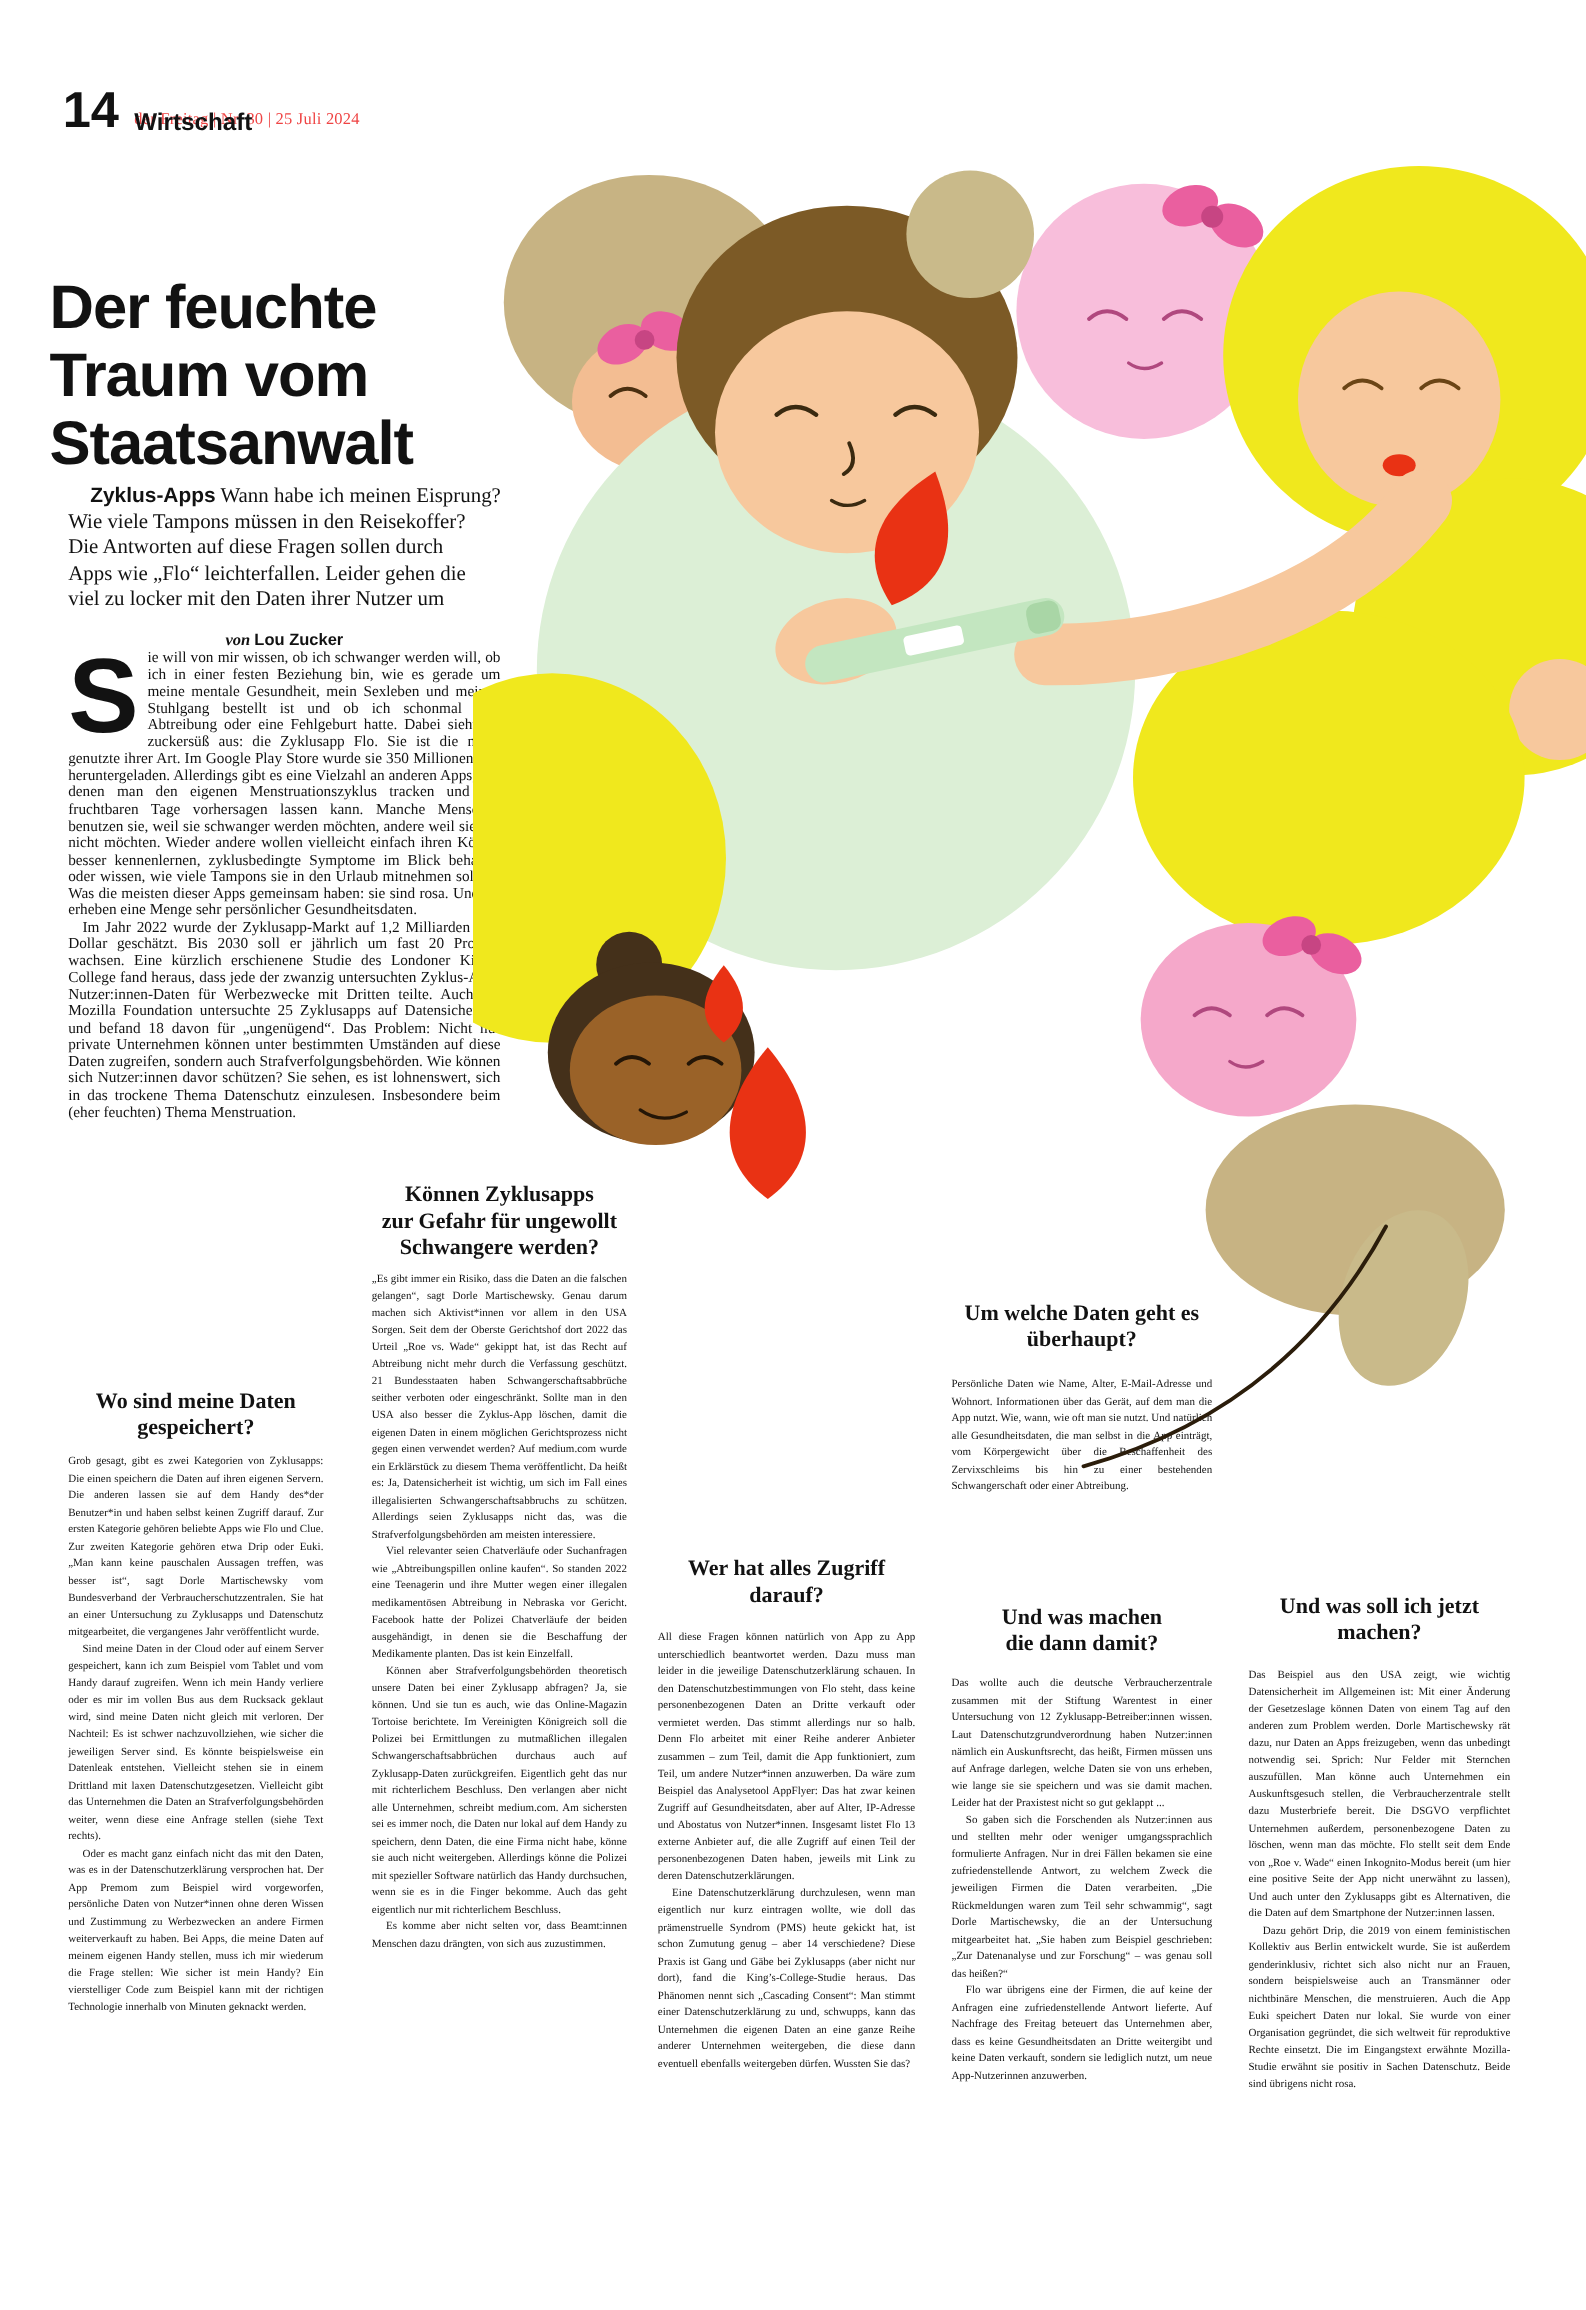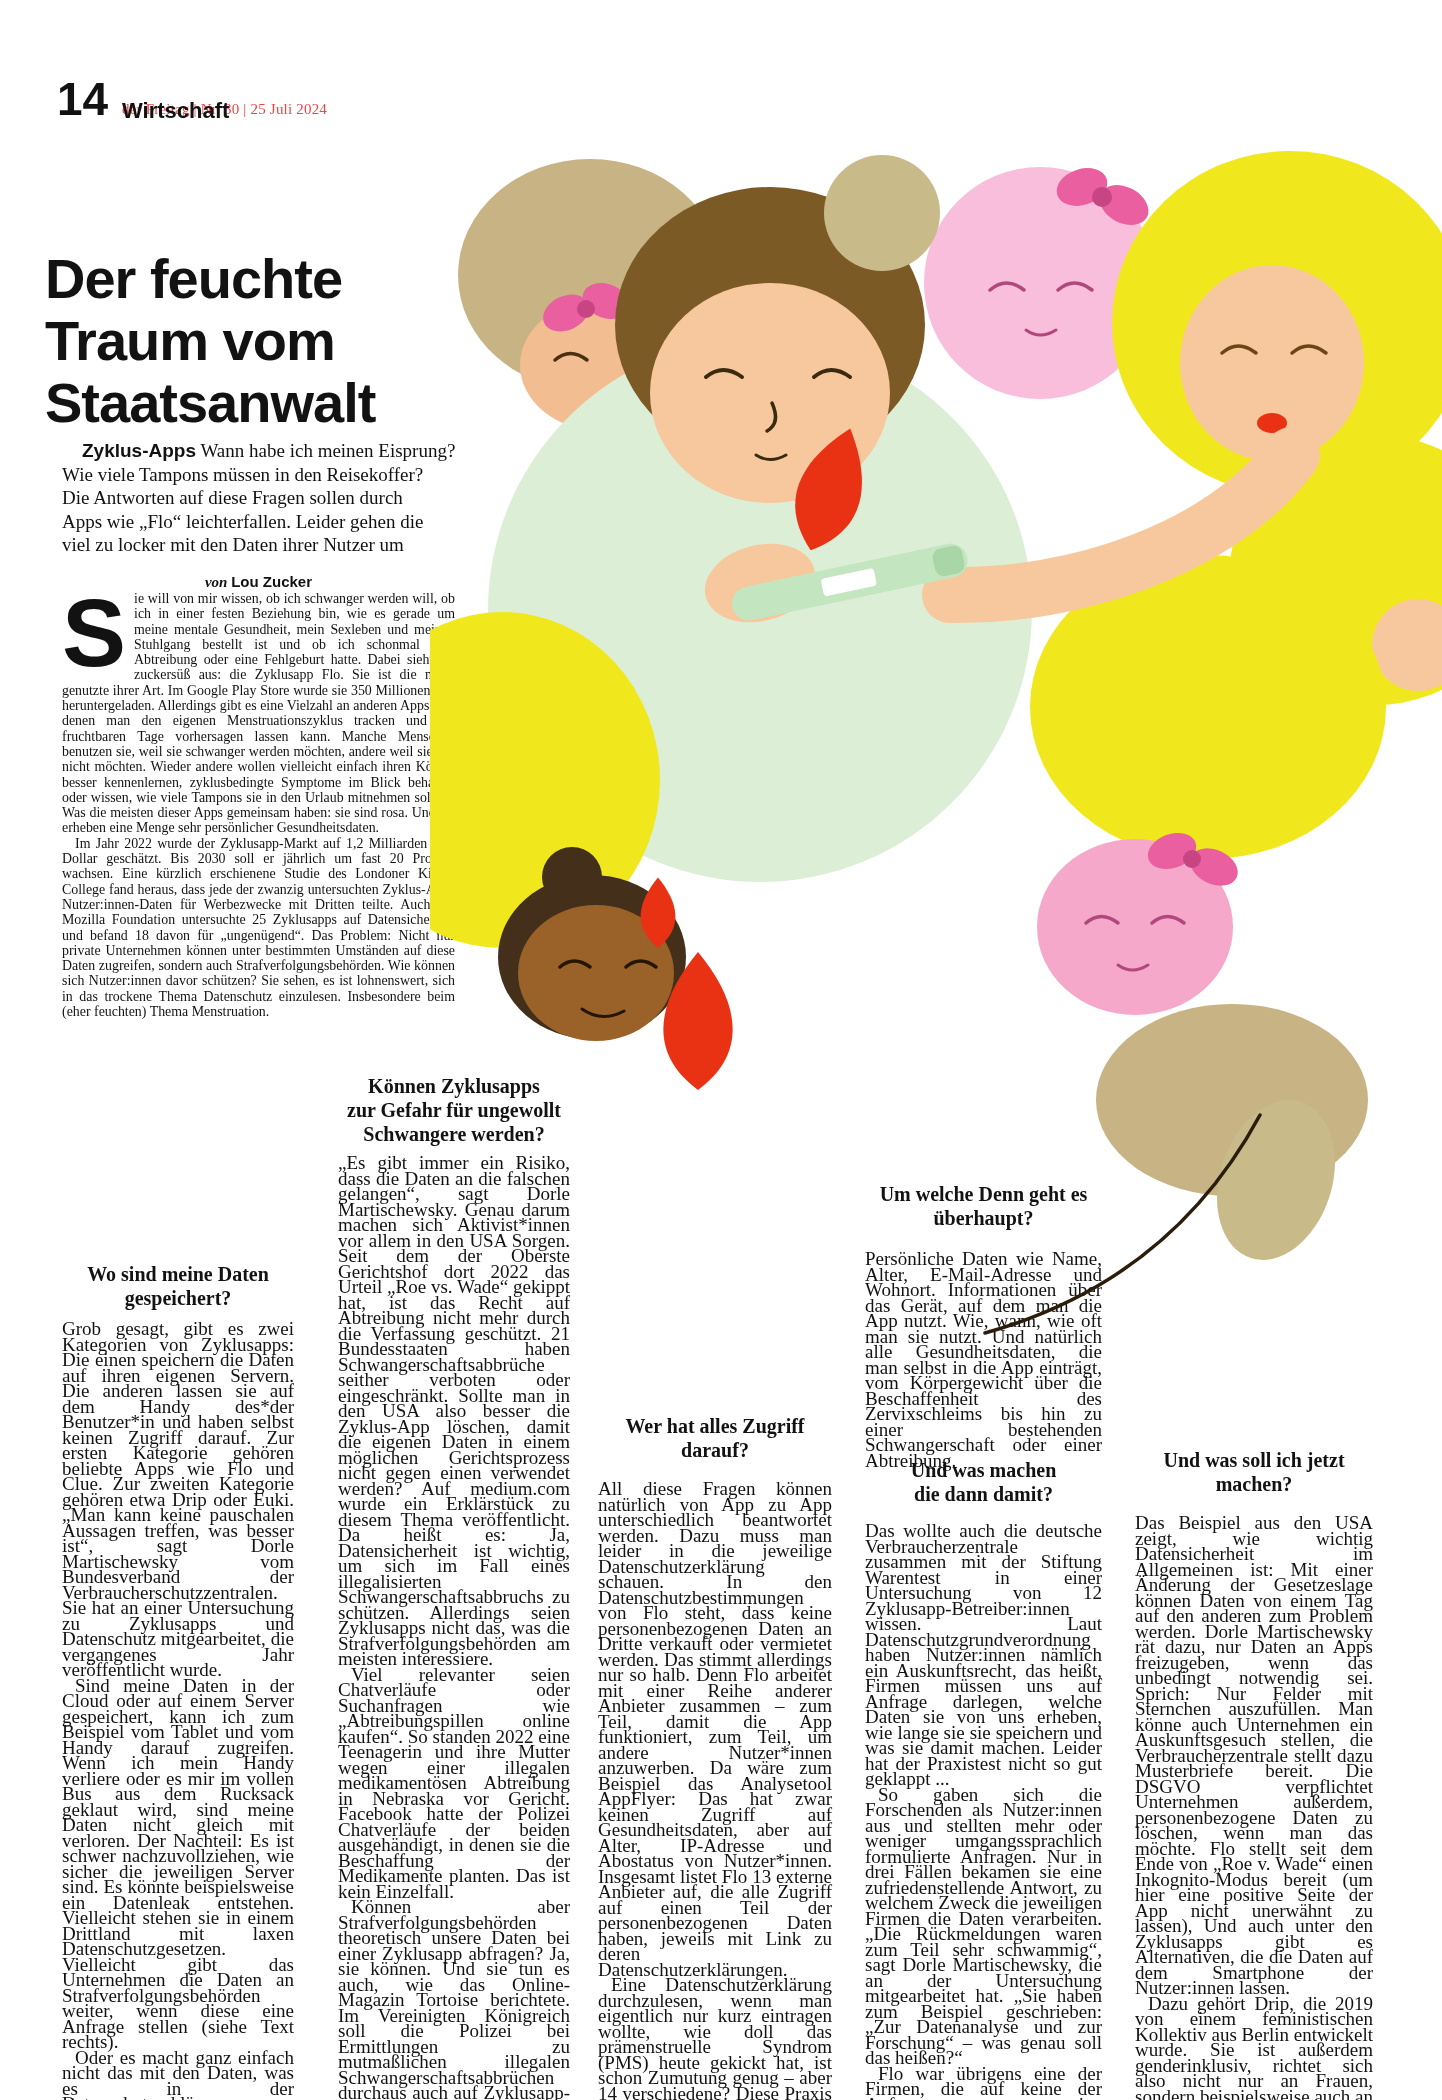--- a/index.html
+++ b/index.html
@@ -19,21 +19,21 @@
   .byline .prefix{font-style:italic;font-weight:bold;}
   .byline .author{font:700 15px/18px "Liberation Sans",sans-serif;}
   
   .intro{position:absolute;left:62px;top:591px;width:393px;}
   .intro p{margin:0;text-align:justify;font-size:13.9px;line-height:15.3px;}
   .intro p + p{text-indent:13px;}
   .dc{float:left;font:700 96px/76px "Liberation Sans",sans-serif;margin:4px 8px 0 0;}
   
   .col{position:absolute;}
   .col h2{font:700 20px/24px "Liberation Serif",serif;text-align:center;white-space:pre-line;margin:0;}
-  .col p{margin:0;text-align:justify;font-size:19px;line-height:15.5px;}
+  .col p{margin:0;text-align:justify;font-size:10px;line-height:15.5px;}
   .col p + p{text-indent:13px;}
   .sec-danger{left:338px;top:1074px;width:232px;}  .sec-danger h2{margin-bottom:9px;}
   .sec-stored{left:62px;top:1262px;width:232px;}   .sec-stored h2{margin-bottom:11px;}
   .sec-access{left:598px;top:1414px;width:234px;}  .sec-access h2{margin-bottom:19px;text-align:center;}
   .sec-which{left:865px;top:1182px;width:237px;}   .sec-which h2{margin-bottom:21px;}
   .sec-whatdo{left:865px;top:1458px;width:237px;}  .sec-whatdo h2{margin-bottom:17px;}
   .sec-whatnow{left:1135px;top:1448px;width:238px;}.sec-whatnow h2{margin-bottom:19px;}
   
   .illu{position:absolute;left:430px;top:125px;width:1012px;height:1240px;z-index:3;pointer-events:none;}
 </style>
@@ -81,21 +81,21 @@
     <p>Oder es macht ganz einfach nicht das mit den Daten, was es in der Datenschutzerklärung versprochen hat. Der App Premom zum Beispiel wird vorgeworfen, persönliche Daten von Nutzer*innen ohne deren Wissen und Zustimmung zu Werbezwecken an andere Firmen weiterverkauft zu haben. Bei Apps, die meine Daten auf meinem eigenen Handy stellen, muss ich mir wiederum die Frage stellen: Wie sicher ist mein Handy? Ein vierstelliger Code zum Beispiel kann mit der richtigen Technologie innerhalb von Minuten geknackt werden.</p>
   </section>
 
   <section class="col sec-access">
     <h2>Wer hat alles Zugriff darauf?</h2>
     <p>All diese Fragen können natürlich von App zu App unterschiedlich beantwortet werden. Dazu muss man leider in die jeweilige Datenschutzerklärung schauen. In den Datenschutzbestimmungen von Flo steht, dass keine personenbezogenen Daten an Dritte verkauft oder vermietet werden. Das stimmt allerdings nur so halb. Denn Flo arbeitet mit einer Reihe anderer Anbieter zusammen – zum Teil, damit die App funktioniert, zum Teil, um andere Nutzer*innen anzuwerben. Da wäre zum Beispiel das Analysetool AppFlyer: Das hat zwar keinen Zugriff auf Gesundheitsdaten, aber auf Alter, IP-Adresse und Abostatus von Nutzer*innen. Insgesamt listet Flo 13 externe Anbieter auf, die alle Zugriff auf einen Teil der personenbezogenen Daten haben, jeweils mit Link zu deren Datenschutzerklärungen.</p>
     <p>Eine Datenschutzerklärung durchzulesen, wenn man eigentlich nur kurz eintragen wollte, wie doll das prämenstruelle Syndrom (PMS) heute gekickt hat, ist schon Zumutung genug – aber 14 verschiedene? Diese Praxis ist Gang und Gäbe bei Zyklusapps (aber nicht nur dort), fand die King’s-College-Studie heraus. Das Phänomen nennt sich „Cascading Consent“: Man stimmt einer Datenschutzerklärung zu und, schwupps, kann das Unternehmen die eigenen Daten an eine ganze Reihe anderer Unternehmen weitergeben, die diese dann eventuell ebenfalls weitergeben dürfen. Wussten Sie das?</p>
   </section>
 
   <section class="col sec-which">
-    <h2>Um welche Denn geht es
+    <h2>Um welche Daten geht es
 überhaupt?</h2>
     <p>Persönliche Daten wie Name, Alter, E-Mail-Adresse und Wohnort. Informationen über das Gerät, auf dem man die App nutzt. Wie, wann, wie oft man sie nutzt. Und natürlich alle Gesundheitsdaten, die man selbst in die App einträgt, vom Körpergewicht über die Beschaffenheit des Zervixschleims bis hin zu einer bestehenden Schwangerschaft oder einer Abtreibung.</p>
   </section>
 
   <section class="col sec-whatdo">
     <h2>Und was machen
 die dann damit?</h2>
     <p>Das wollte auch die deutsche Verbraucherzentrale zusammen mit der Stiftung Warentest in einer Untersuchung von 12 Zyklusapp-Betreiber:innen wissen. Laut Datenschutzgrundverordnung haben Nutzer:innen nämlich ein Auskunftsrecht, das heißt, Firmen müssen uns auf Anfrage darlegen, welche Daten sie von uns erheben, wie lange sie sie speichern und was sie damit machen. Leider hat der Praxistest nicht so gut geklappt ...</p>
     <p>So gaben sich die Forschenden als Nutzer:innen aus und stellten mehr oder weniger umgangssprachlich formulierte Anfragen. Nur in drei Fällen bekamen sie eine zufriedenstellende Antwort, zu welchem Zweck die jeweiligen Firmen die Daten verarbeiten. „Die Rückmeldungen waren zum Teil sehr schwammig“, sagt Dorle Martischewsky, die an der Untersuchung mitgearbeitet hat. „Sie haben zum Beispiel geschrieben: „Zur Datenanalyse und zur Forschung“ – was genau soll das heißen?“</p>
     <p>Flo war übrigens eine der Firmen, die auf keine der Anfragen eine zufriedenstellende Antwort lieferte. Auf Nachfrage des Freitag beteuert das Unternehmen aber, dass es keine Gesundheitsdaten an Dritte weitergibt und keine Daten verkauft, sondern sie lediglich nutzt, um neue App-Nutzerinnen anzuwerben.</p>

